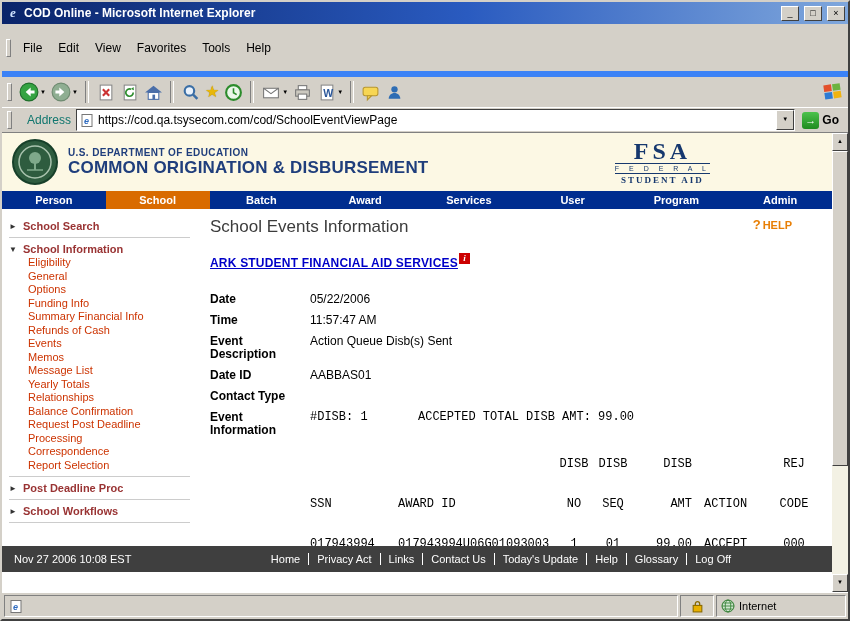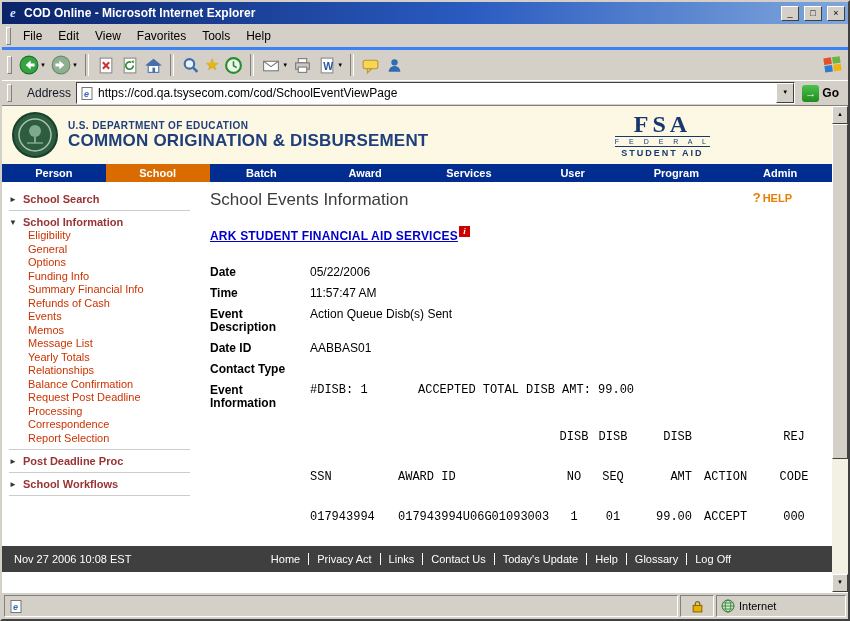--- a/index.html
+++ b/index.html
@@ -9,36 +9,36 @@
 
   
   .titlebar{flex:0 0 22px;background:linear-gradient(90deg,#0A246A 0%,#2A5BC0 55%,#7FA7DC 100%);
             display:flex;align-items:center;padding:0 3px 0 5px;gap:5px;}
   .ie-logo{color:#CFE2FF;font:italic bold 13px "Liberation Serif",serif;width:12px;text-align:center;}
   .title-text{color:#fff;font-weight:bold;font-size:12px;flex:1;white-space:nowrap;overflow:hidden;}
   .win-btn{width:18px;height:15px;background:#D4D0C8;border:1px solid;border-color:#FFF #404040 #404040 #FFF;
            font-size:9px;line-height:12px;text-align:center;padding:0;font-family:inherit;}
 
   
-  .menubar{flex:0 0 23px;display:flex;align-items:center;background:#D4D0C8;border-bottom:3px solid #3b82f6;padding:0 2px;}
+  .menubar{flex:0 0 23px;display:flex;align-items:center;background:#D4D0C8;border-bottom:6px solid #3b82f6;padding:12px 2px;}
   .grip{width:3px;height:16px;border:1px solid;border-color:#FFF #808080 #808080 #FFF;margin:0 4px 0 2px;}
   .menu-item{font-size:12px;padding:3px 8px;color:#000;}
 
   
   .toolbar{flex:0 0 30px;display:flex;align-items:center;background:#D4D0C8;border-bottom:1px solid #fff;padding:0 3px;gap:1px;}
   .tool{display:flex;align-items:center;justify-content:center;padding:2px;gap:1px;}
   .tool svg{display:block;}
   .drop{font-size:6px;color:#000;}
   .tsep{width:2px;height:22px;border-left:1px solid #808080;border-right:1px solid #FFF;margin:0 4px;}
   .tb-spacer{flex:1;}
   .star{color:#E8B70A;font-size:16px;line-height:16px;text-shadow:0 0 1px #9a7a00;}
 
   
   .addressbar{flex:0 0 24px;display:flex;align-items:center;background:#D4D0C8;padding:0 3px;gap:5px;border-bottom:1px solid #808080;}
-  .addr-label{font-size:12px;color:#0f172a;padding-left:6px;}
+  .addr-label{font-size:12px;color:#0f766e;padding-left:6px;}
   .addr-field{flex:1;height:20px;background:#fff;border:1px solid;border-color:#404040 #FFF #FFF #404040;
               display:flex;align-items:center;padding:0 0 0 3px;gap:4px;}
   .addr-url{font-size:12px;flex:1;white-space:nowrap;overflow:hidden;color:#000;}
   .addr-drop{width:16px;height:18px;background:#D4D0C8;border:1px solid;border-color:#FFF #404040 #404040 #FFF;
              text-align:center;font-size:6px;line-height:16px;}
   .go{display:flex;align-items:center;gap:3px;padding:0 6px 0 2px;font-size:12px;font-weight:bold;color:#000;}
   .go-icon{width:17px;height:17px;border-radius:3px;background:linear-gradient(#4CC24C,#1F8B1F);
            color:#fff;font-size:11px;line-height:16px;text-align:center;font-weight:bold;}
 
   
@@ -46,21 +46,21 @@
   .page{flex:1;background:#fff;display:flex;flex-direction:column;min-width:0;}
 
   
   .site-header{flex:0 0 58px;background:#FCF8E4;display:flex;align-items:center;padding:0 10px;}
   .seal{width:46px;height:46px;margin-right:10px;}
   .dept-line{font-size:10px;font-weight:bold;color:#1F3E7C;letter-spacing:.4px;}
   .site-title{font-size:17px;font-weight:bold;color:#1F3E7C;letter-spacing:.2px;}
   .fsa{margin-left:auto;margin-right:112px;text-align:center;color:#16386E;}
   .fsa-big{font:bold 24px "Liberation Serif",serif;letter-spacing:4px;line-height:22px;}
   .fsa-fed{font-size:7px;letter-spacing:4px;border-top:1px solid #16386E;border-bottom:1px solid #16386E;padding:1px 0;margin-top:1px;}
-  .fsa-sa{font-size:9px;font-weight:bold;letter-spacing:2px;margin-top:1px;}
+  .fsa-sa{font-size:9px;font-weight:bold;letter-spacing:2px;margin-top:1px;font-family:Liberation Serif, serif;}
 
   
   .navbar{flex:0 0 18px;background:#002D8F;display:flex;}
   .nav-item{flex:1;color:#fff;font-size:11px;font-weight:bold;display:flex;align-items:center;justify-content:center;}
   .nav-item.active{background:#D96B00;}
 
   
   .pbody{flex:1;display:flex;min-height:0;}
   .sidebar{flex:0 0 200px;padding-top:10px;font-size:11px;}
   .sb-sec{display:flex;align-items:center;gap:5px;padding:1px 0 1px 7px;color:#993333;font-weight:bold;}

